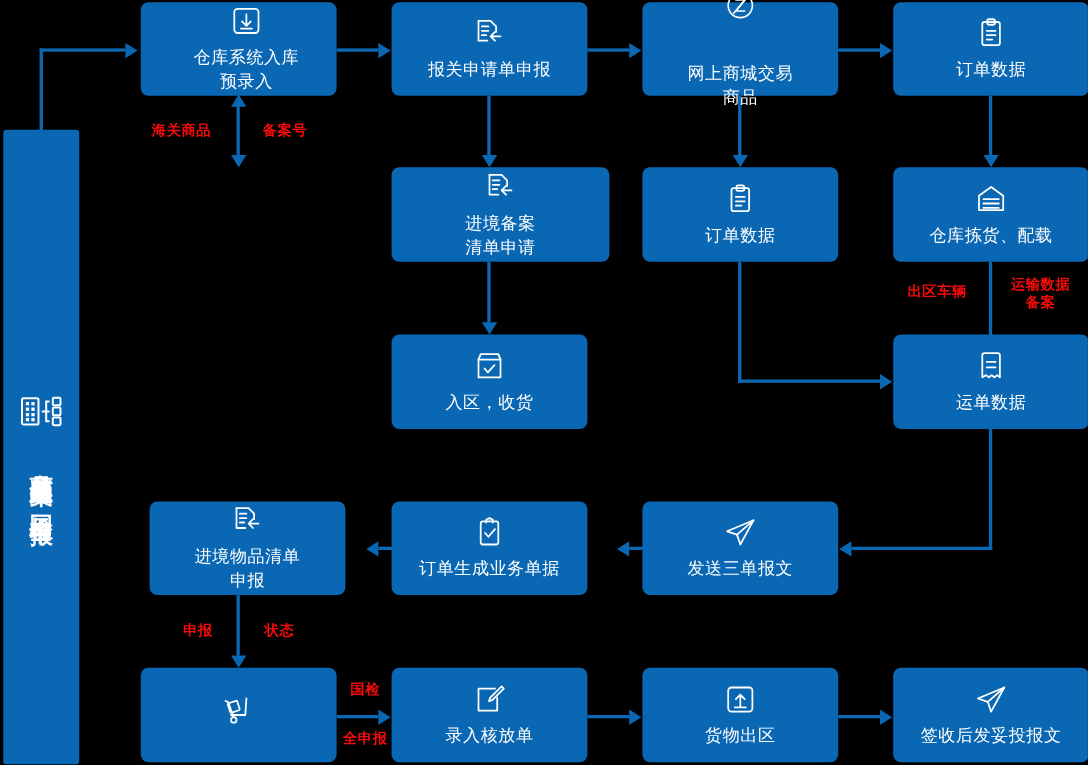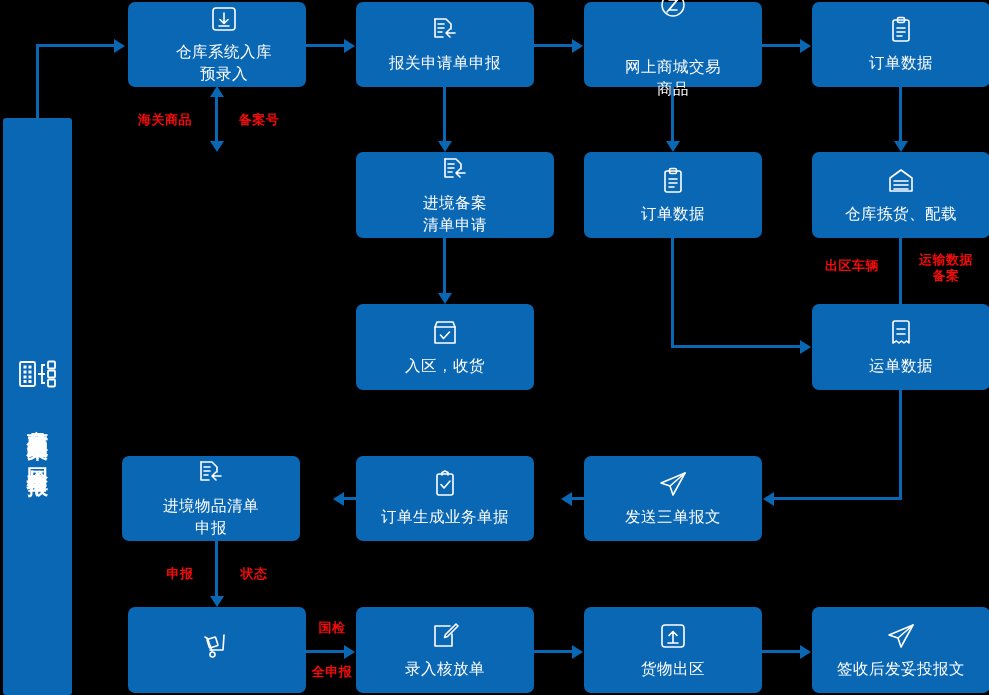--- a/index.html
+++ b/index.html
@@ -229,21 +229,21 @@
   <div class="node" style="left:812px;top:304px;width:178px;height:86px;">
     <span class="n-icon">
       <svg viewBox="0 0 30 30" width="30" height="30" fill="none" stroke="#fff" stroke-width="1.6" stroke-linecap="round" stroke-linejoin="round">
         <path d="M7 5a2 2 0 012-2h12a2 2 0 012 2v20l-2.5-2-2.5 2-2.5-2-2.5 2-2.5-2L7 25z"></path>
         <path d="M11 11h8M11 16h8"></path>
       </svg>
     </span>
     <span class="n-label">运单数据</span>
   </div>
 
-  <div class="node" style="left:122px;top:456px;width:178px;height:85px;">
+  <div class="node" style="left:136px;top:456px;width:178px;height:85px;">
     <span class="n-icon">
       <svg viewBox="0 0 30 30" width="30" height="30" fill="none" stroke="#fff" stroke-width="1.6" stroke-linecap="round" stroke-linejoin="round">
         <path d="M5 4h11l5 5v5"></path>
           <path d="M5 4v18h8"></path>
         <path d="M8 9h6M8 13h6M8 17h4"></path>
         <path d="M25 18h-8M20 14l-4 4 4 4"></path>
       </svg>
     </span>
     <span class="n-label">进境物品清单
 申报</span>

